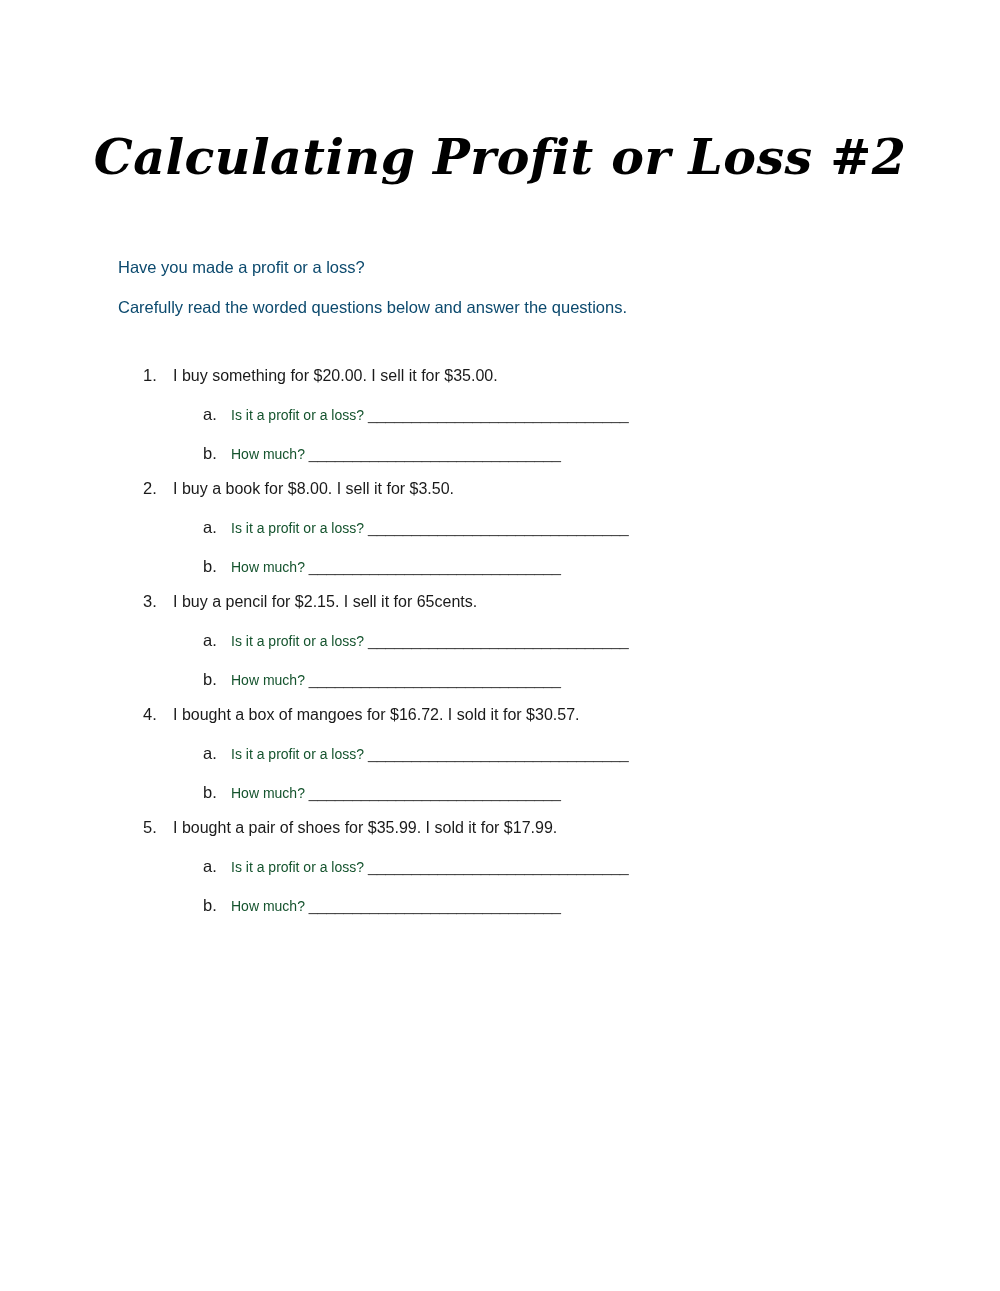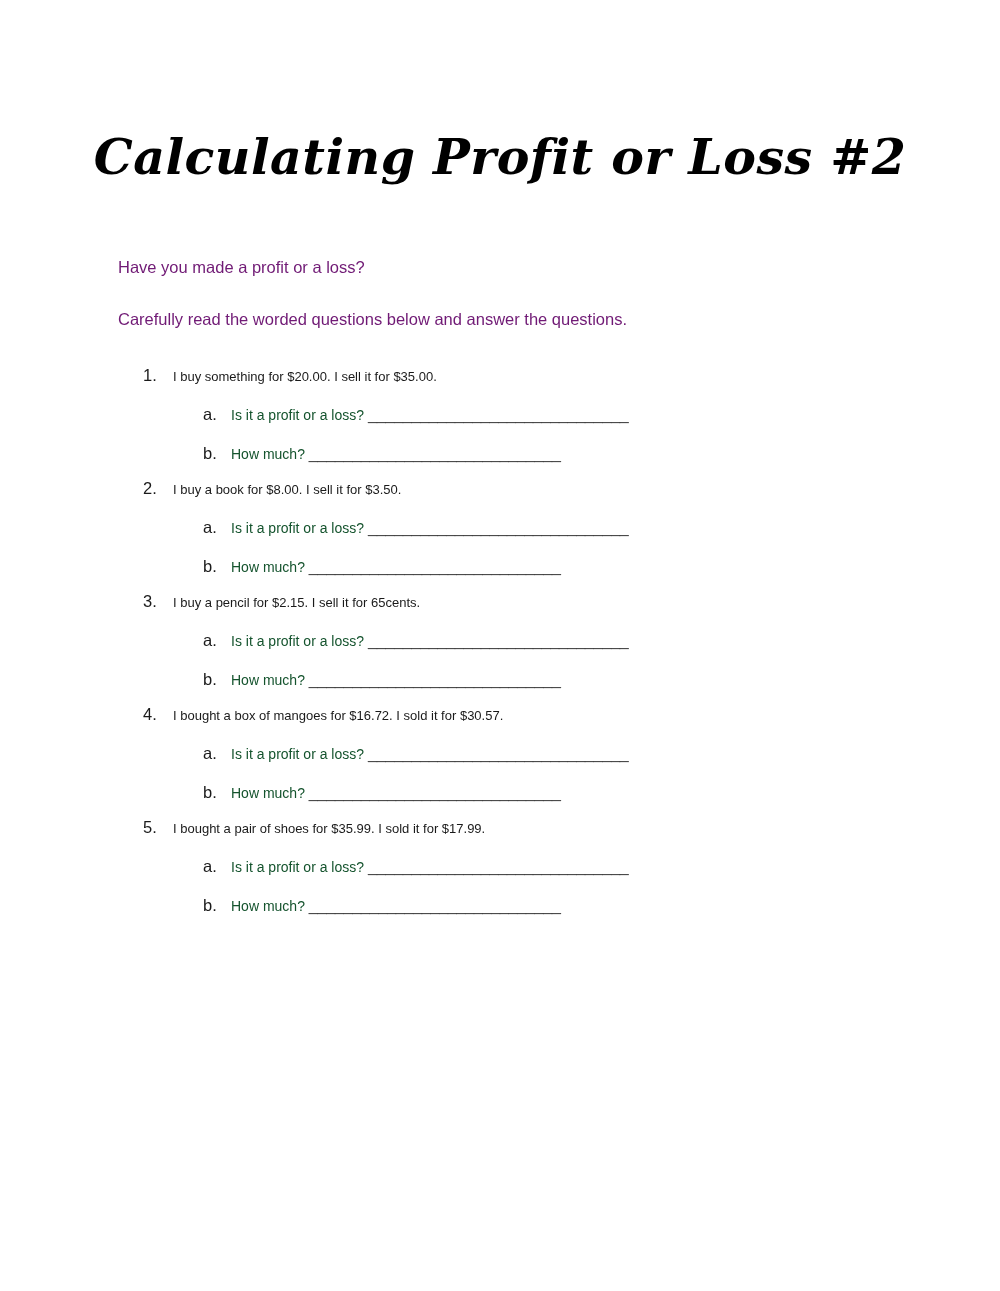--- a/index.html
+++ b/index.html
@@ -32,25 +32,25 @@
     font-style: italic;
     font-size: 49px;
     letter-spacing: 0.5px;
     color: #000000;
     white-space: nowrap;
   }
   .intro {
     position: absolute;
     left: 118px;
     font-size: 16.5px;
-    color: #701a75;
+    color: #0c4a6e;
     line-height: 1.4;
   }
   .intro-1 { top: 256px; }
-  .intro-2 { top: 308px; }
+  .intro-2 { top: 296px; }
 
   .qlist {
     position: absolute;
     left: 118px;
     top: 366px;
     width: 760px;
   }
   .question {
     margin-bottom: 16px;
   }
@@ -59,21 +59,21 @@
     align-items: baseline;
     margin-left: 25px;
   }
   .q-num {
     width: 30px;
     flex: 0 0 30px;
     font-size: 16.5px;
     color: #1a1a1a;
   }
   .q-text {
-    font-size: 13px;
+    font-size: 16px;
     color: #1a1a1a;
   }
   .sub {
     display: flex;
     align-items: baseline;
     margin-left: 85px;
     margin-top: 20px;
   }
   .sub-letter {
     width: 28px;

